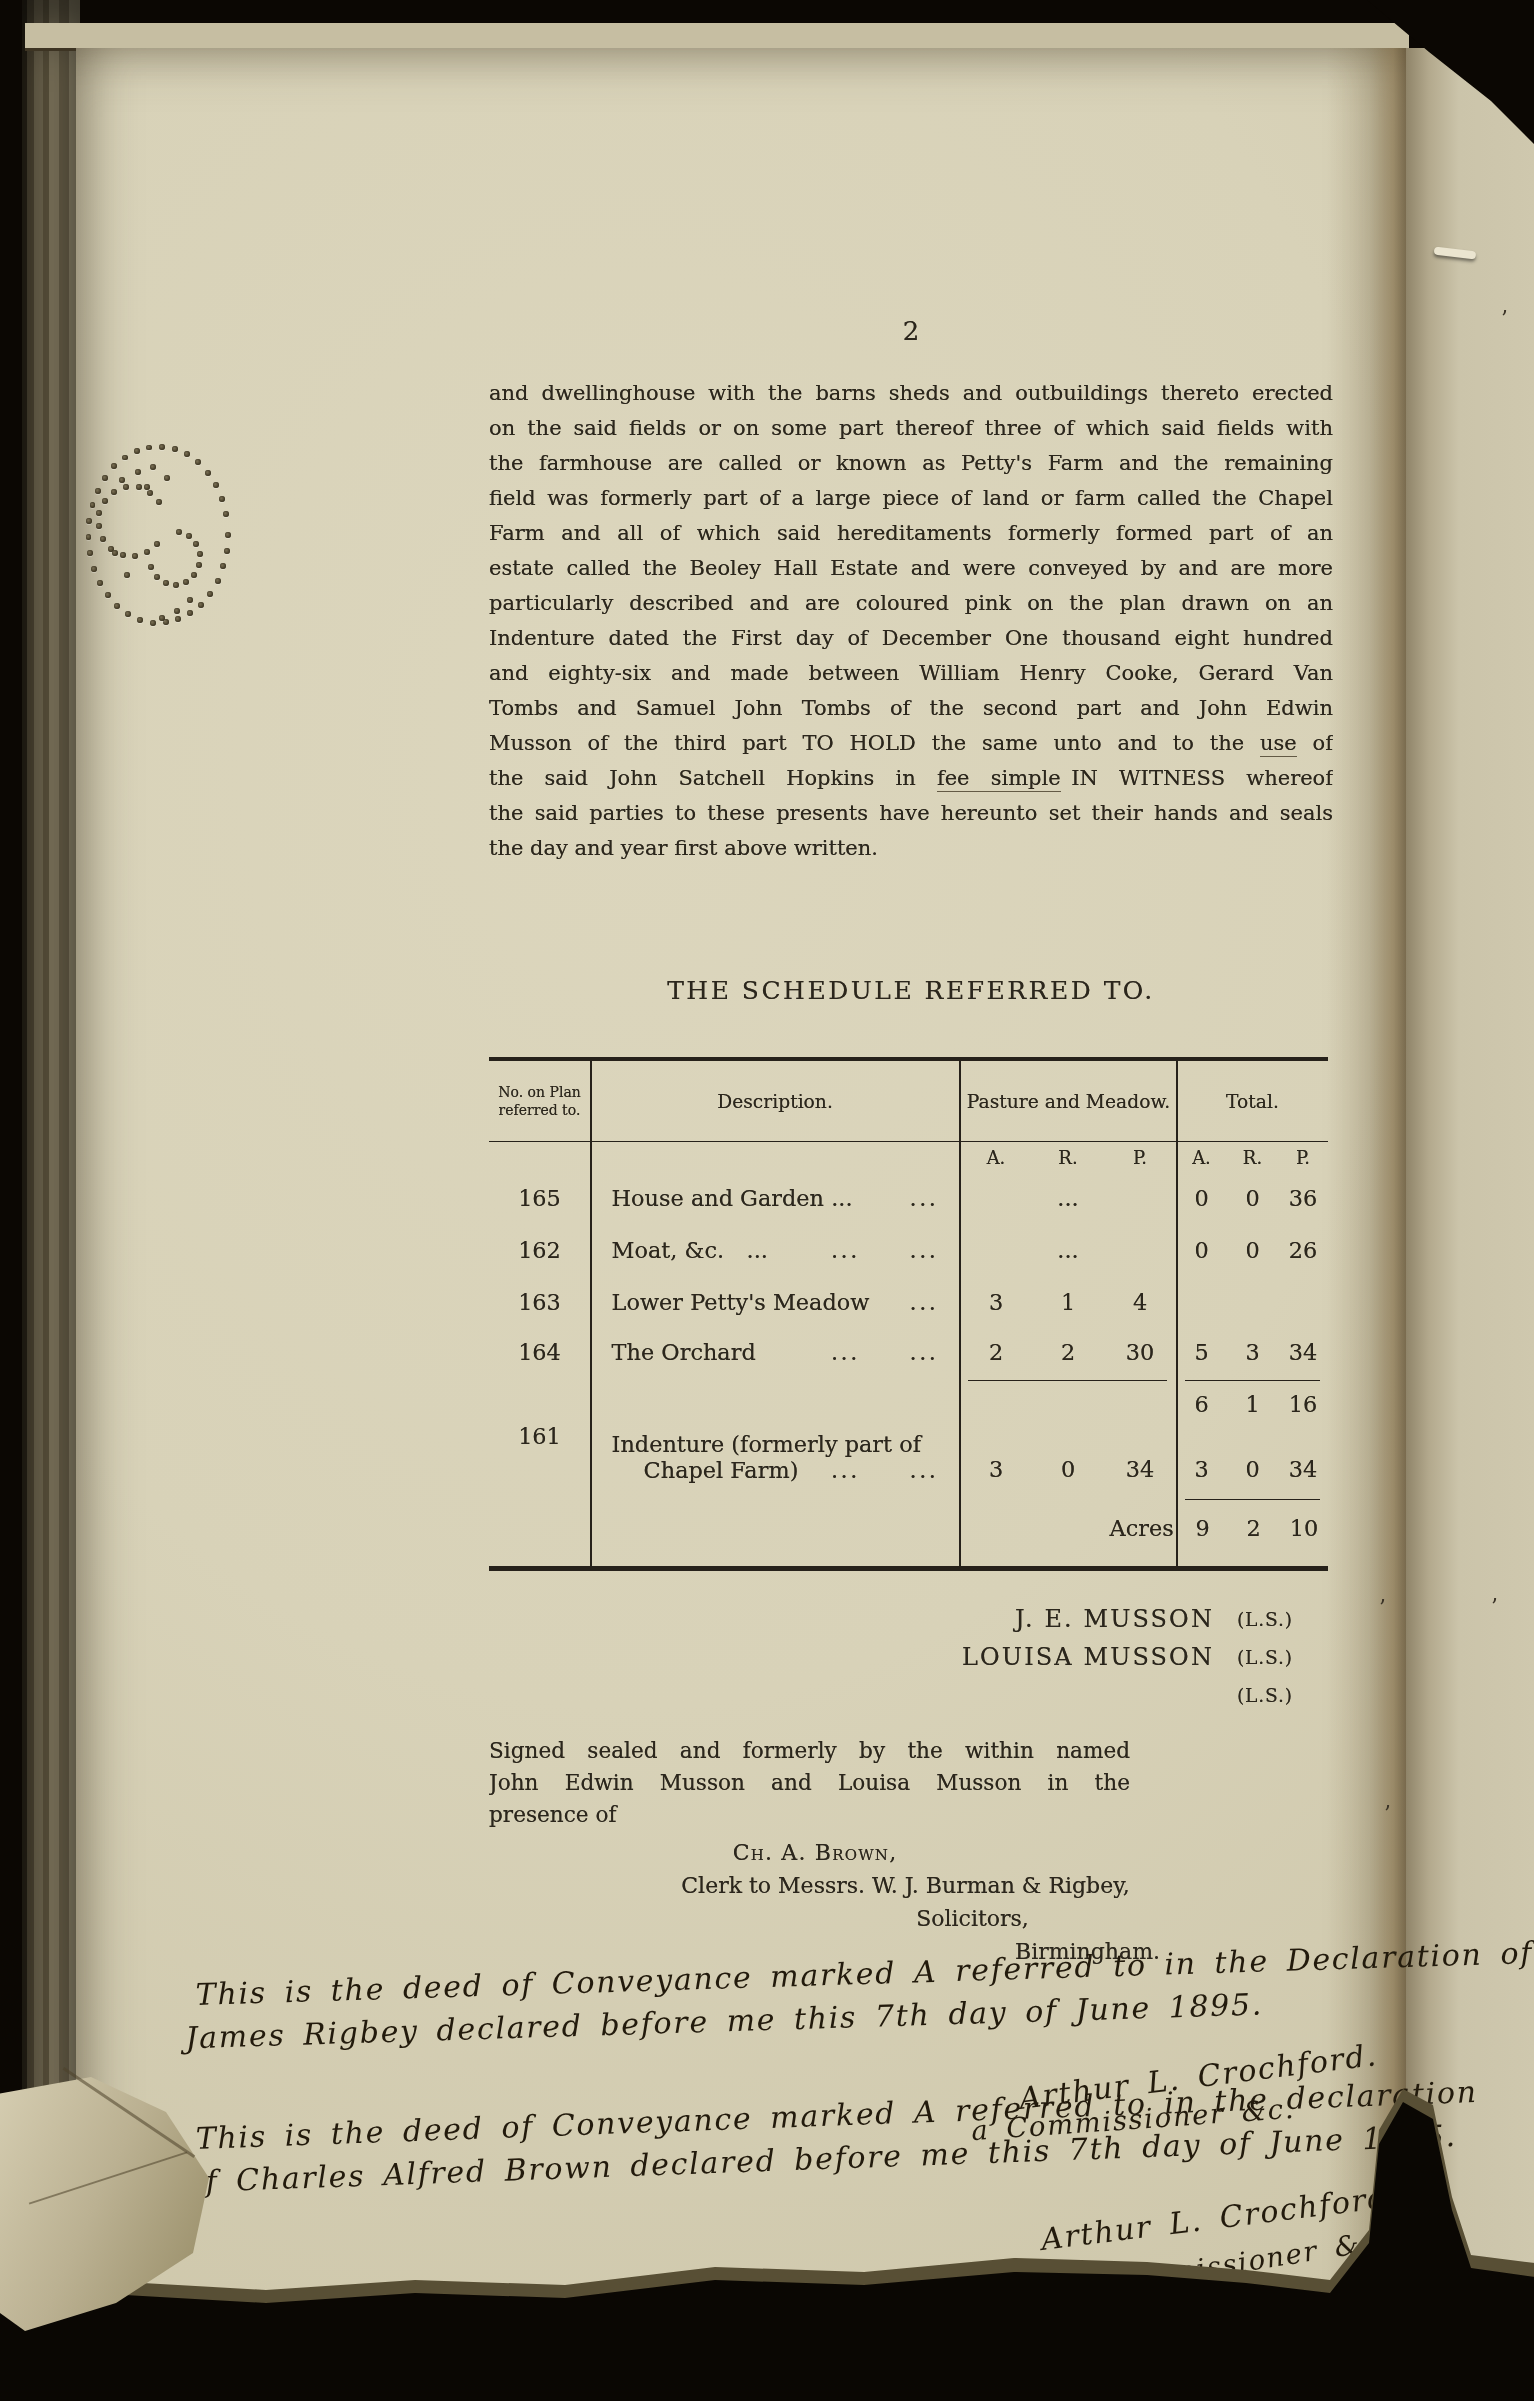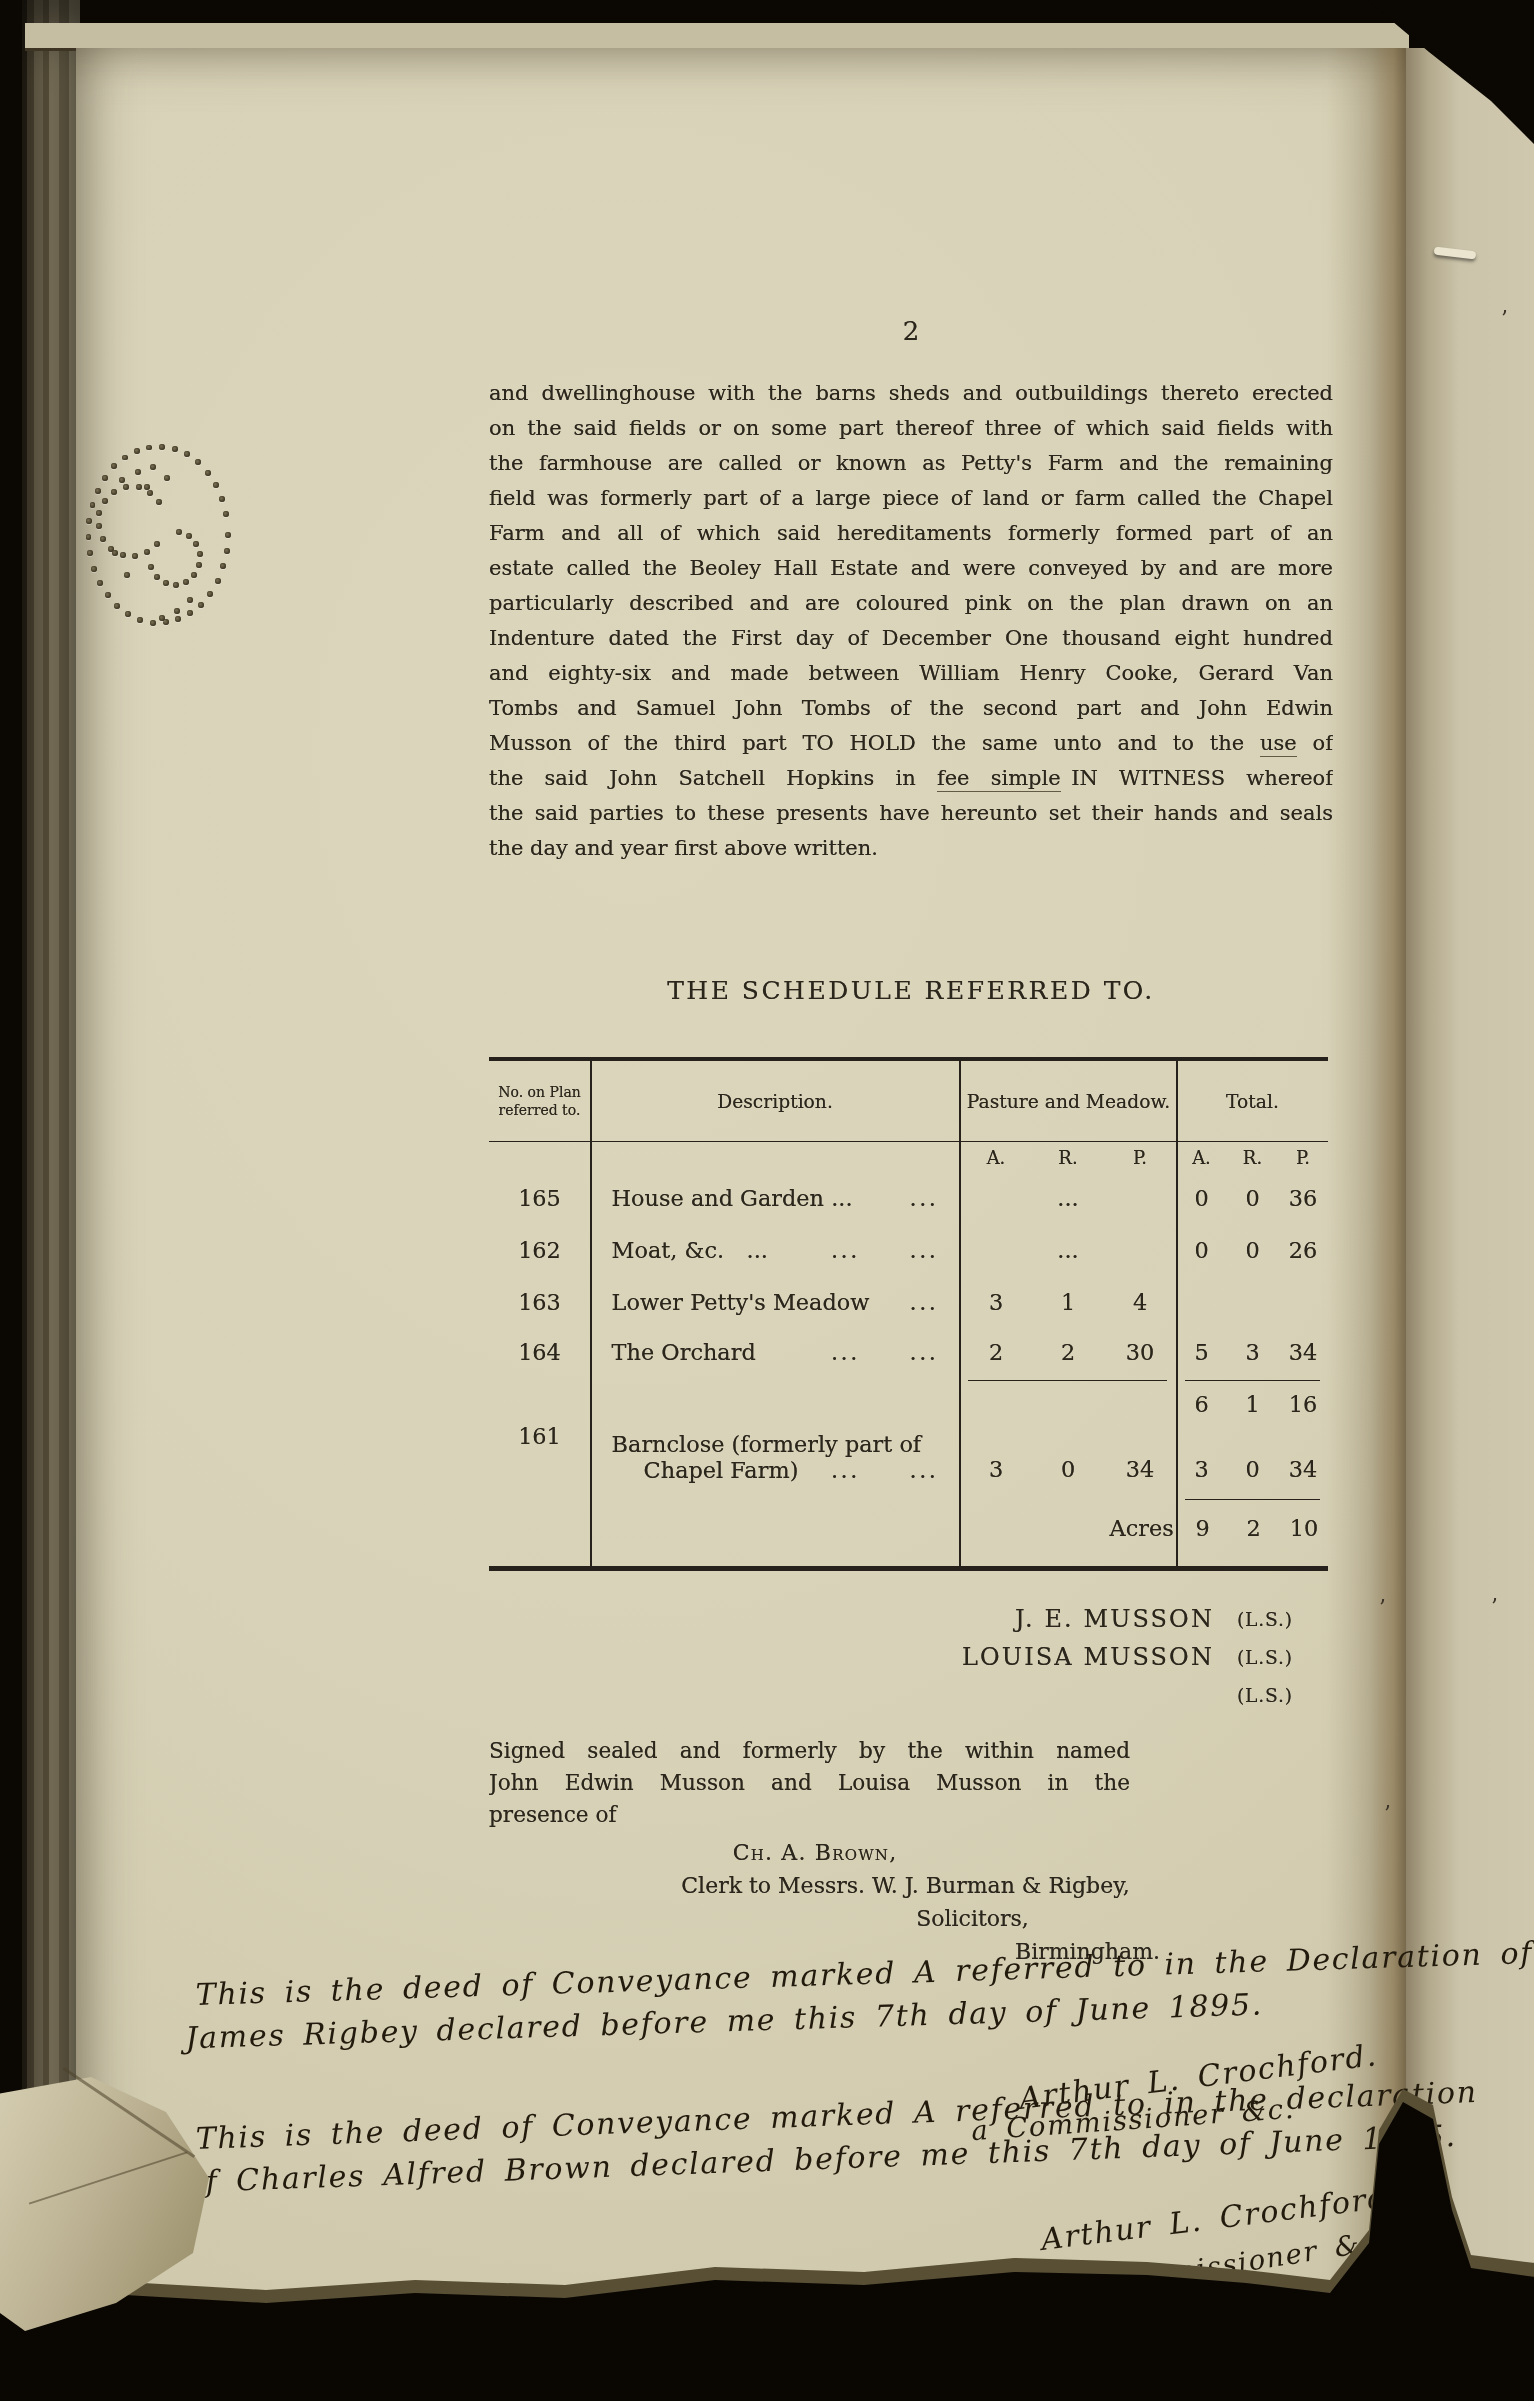--- a/index.html
+++ b/index.html
@@ -305,21 +305,21 @@
       <div></div>
       <div></div>
     <div class="cnum">6</div>
     <div class="cnum">1</div>
     <div class="cnum">16</div>
   </div>
 
   <div class="trow r161">
     <div class="cno161">161</div>
     <div class="cdesc2">
-      <div>Barnclose (formerly part of</div>
+      <div>Indenture (formerly part of</div>
       <div class="dl2">
         <span>Chapel Farm)</span>
         <span class="dots">...  ...</span>
       </div>
     </div>
     <div class="cnum">3</div>
     <div class="cnum">0</div>
     <div class="cnum">34</div>
     <div class="cnum">3</div>
     <div class="cnum">0</div>

